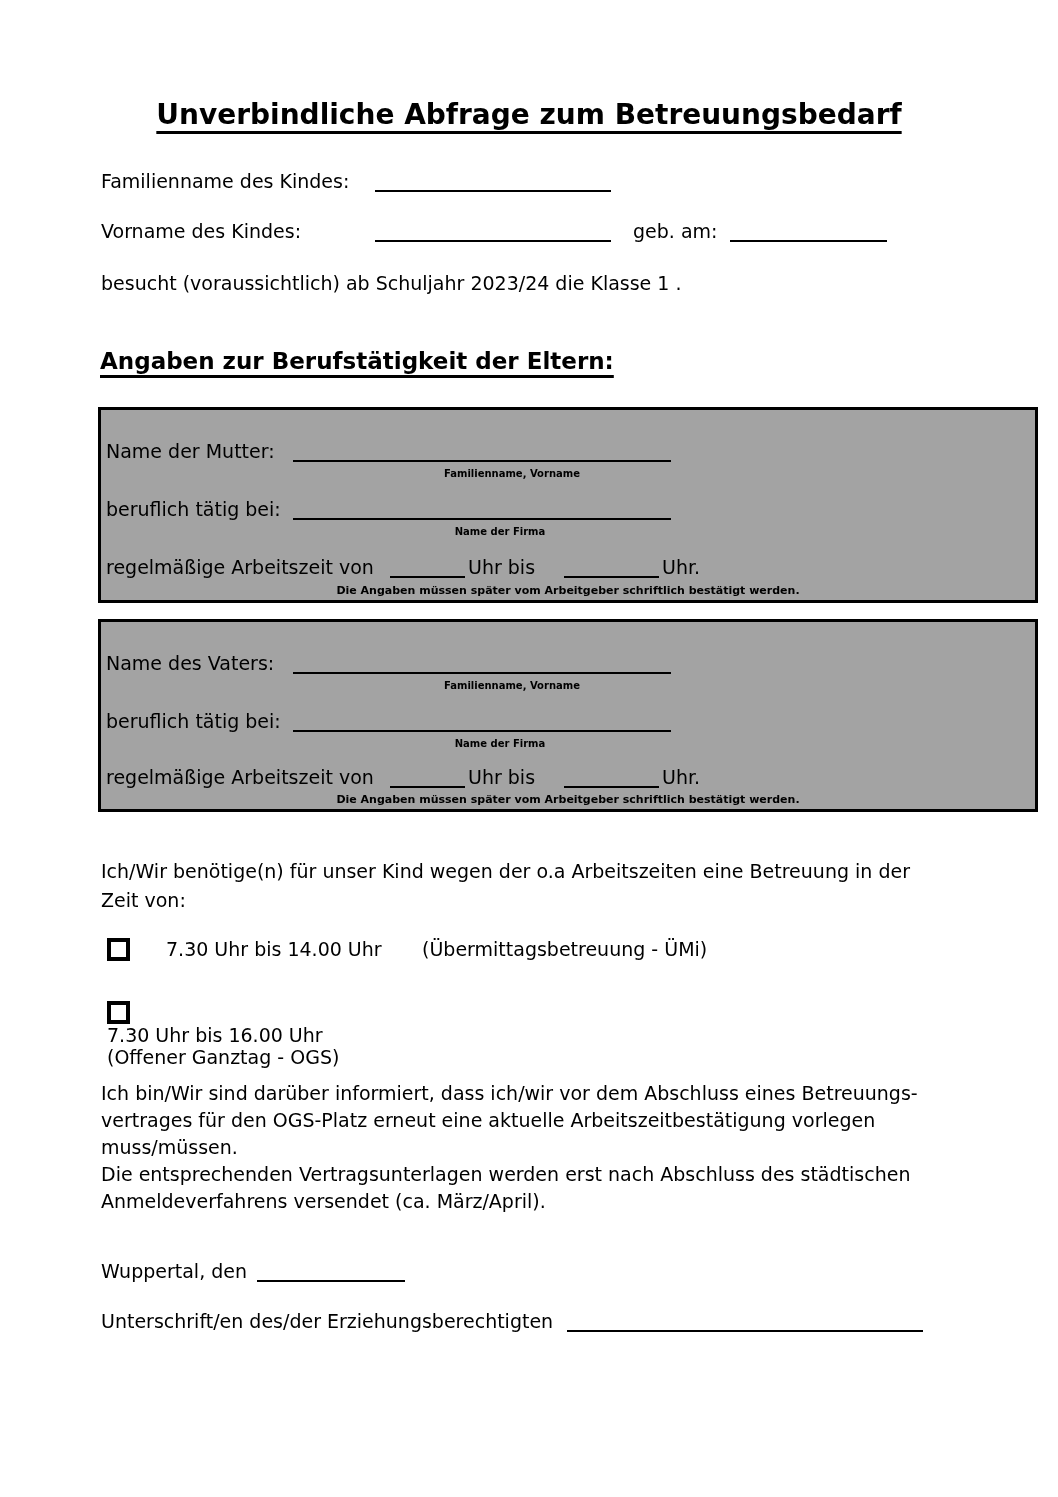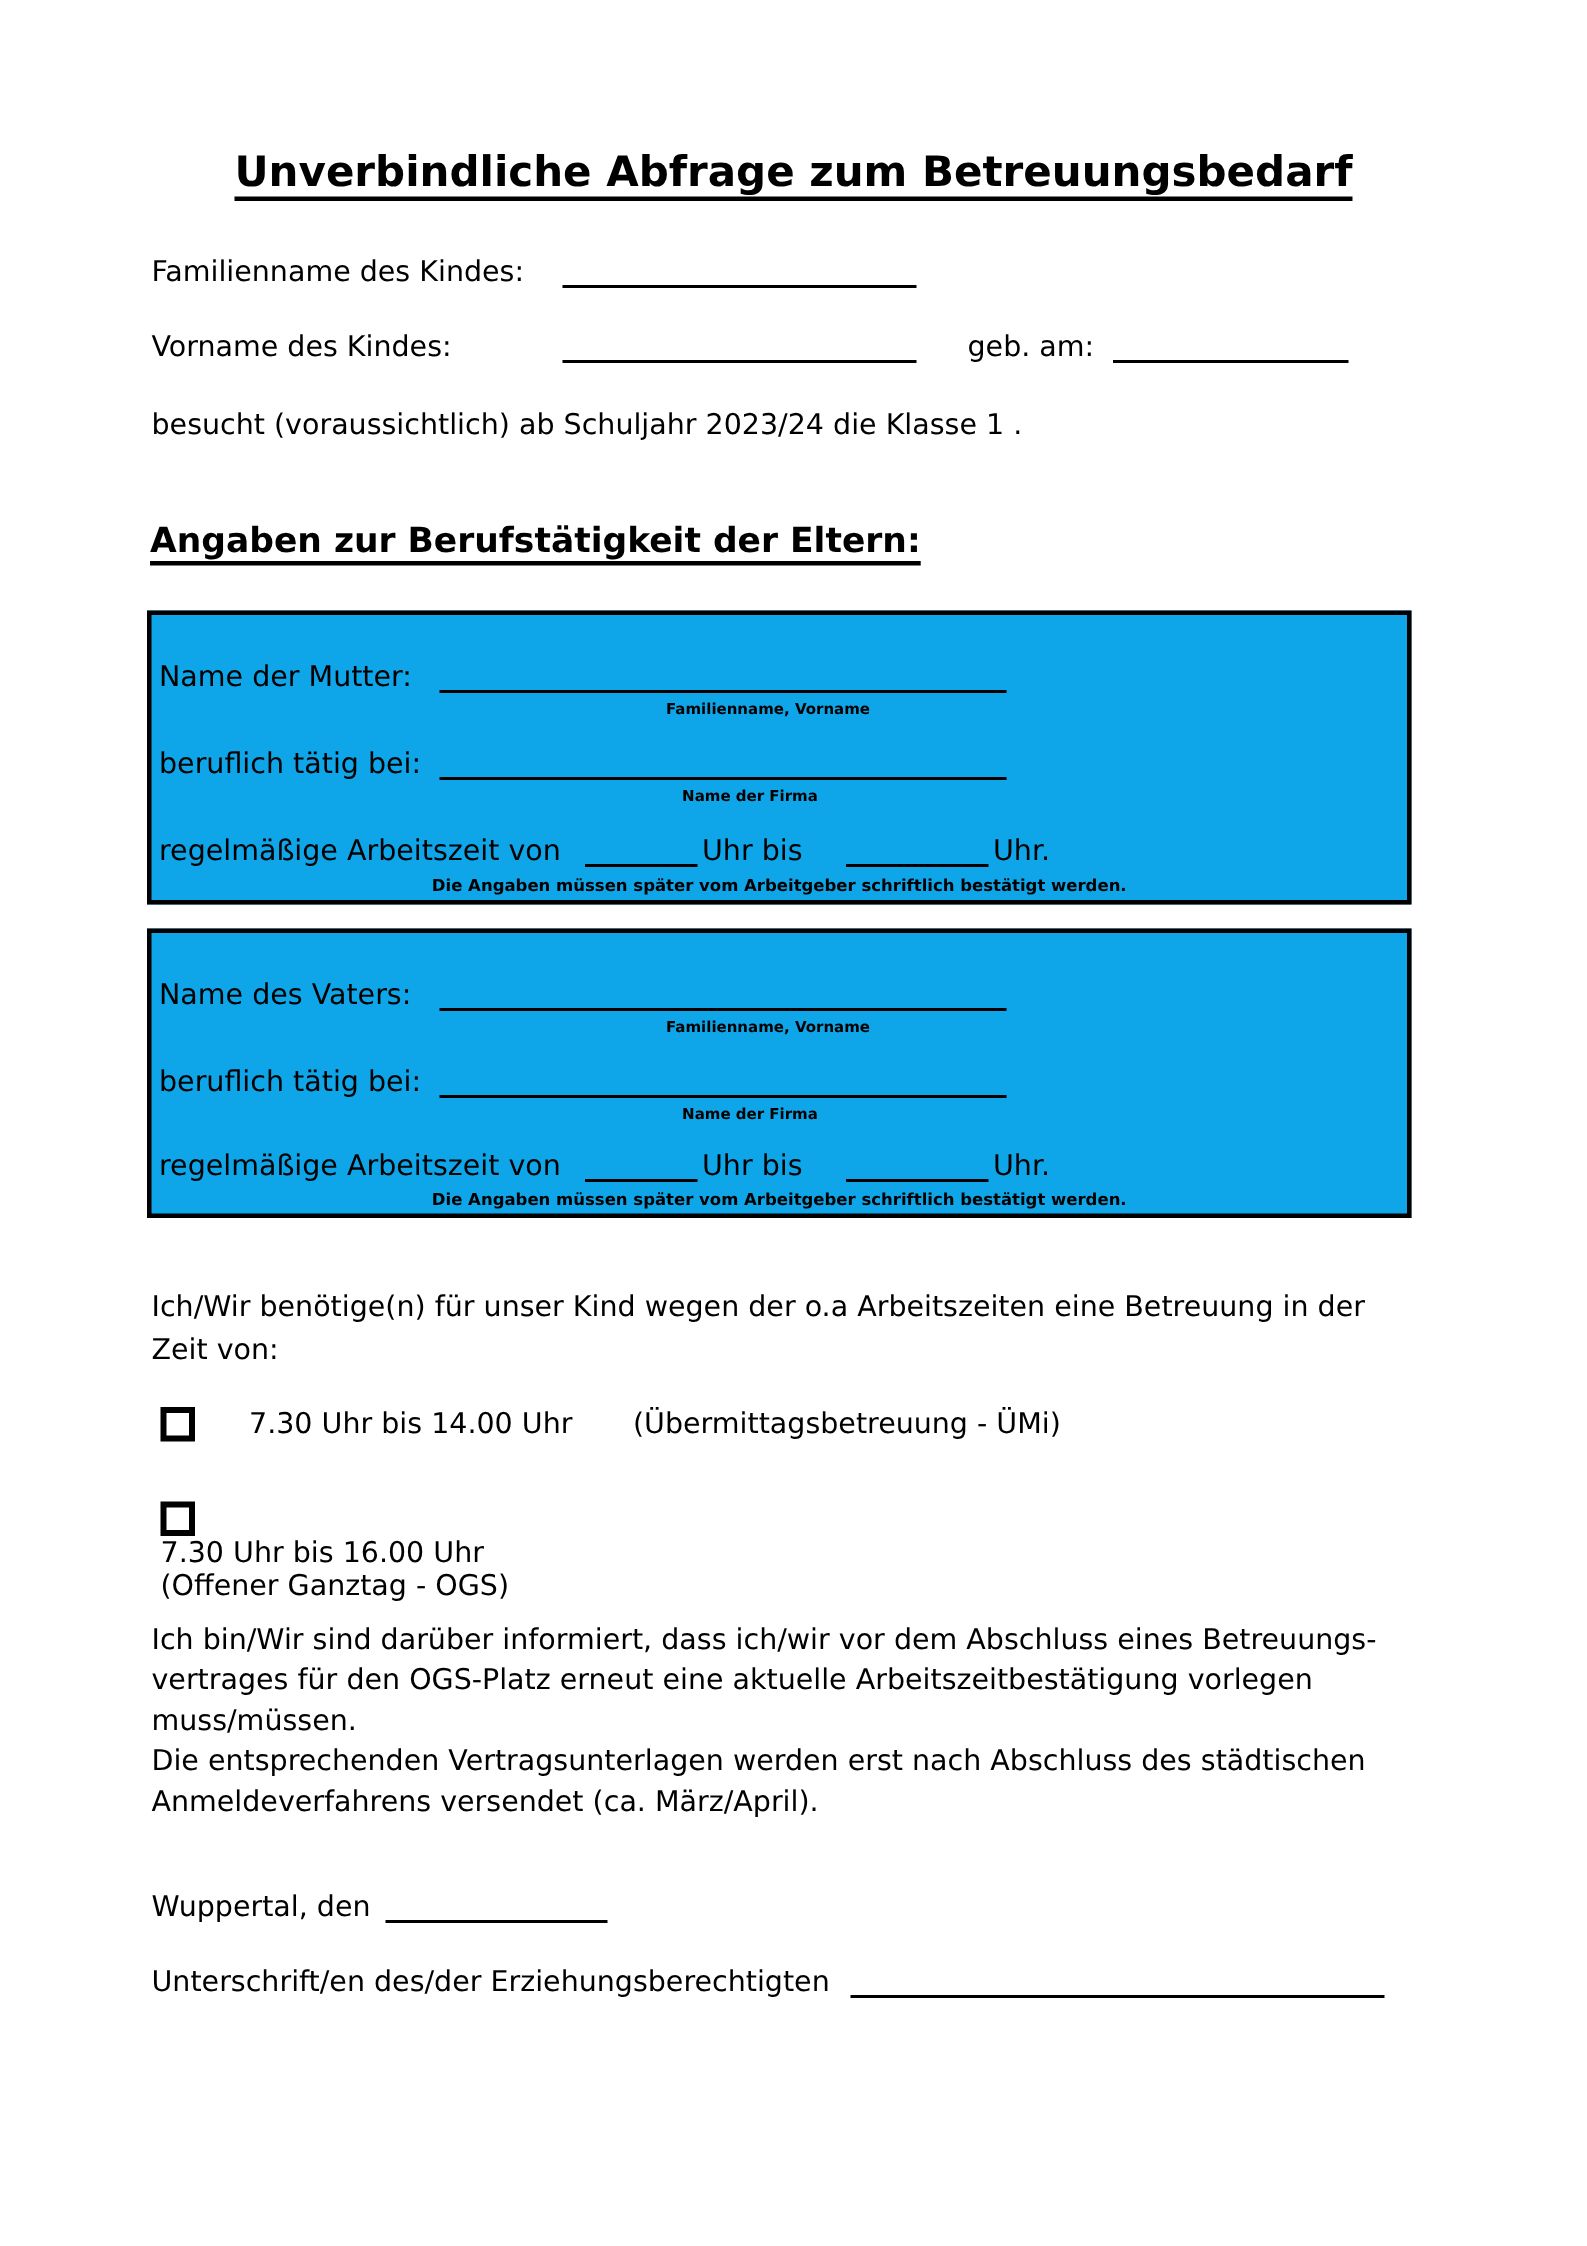--- a/index.html
+++ b/index.html
@@ -35,33 +35,33 @@
     white-space: nowrap;
   }
   .frow {
     position: absolute;
     display: flex;
     align-items: flex-end;
     white-space: nowrap;
   }
   .lbl { display: inline-block; white-space: nowrap; }
   .w274 { width: 274px; }
-  .w97  { width: 97px; margin-left: 12px; }
+  .w97  { width: 97px; }
   .blank {
     display: inline-block;
     height: 1.15em;
     border-bottom: 2px solid #000;
   }
   .static-line { position: absolute; white-space: nowrap; }
   .pbox {
     position: absolute;
     left: 98px;
-    width: 843px;
+    width: 940px;
     border: 3px solid #000;
-    background: #0ea5e9;
+    background: #a3a3a3;
   }
   .pbox .lblbox { width: 187px; }
   .pbox .cap {
     position: absolute;
     width: 378px;
     text-align: center;
     font-size: 10px;
     font-weight: bold;
     white-space: nowrap;
   }

